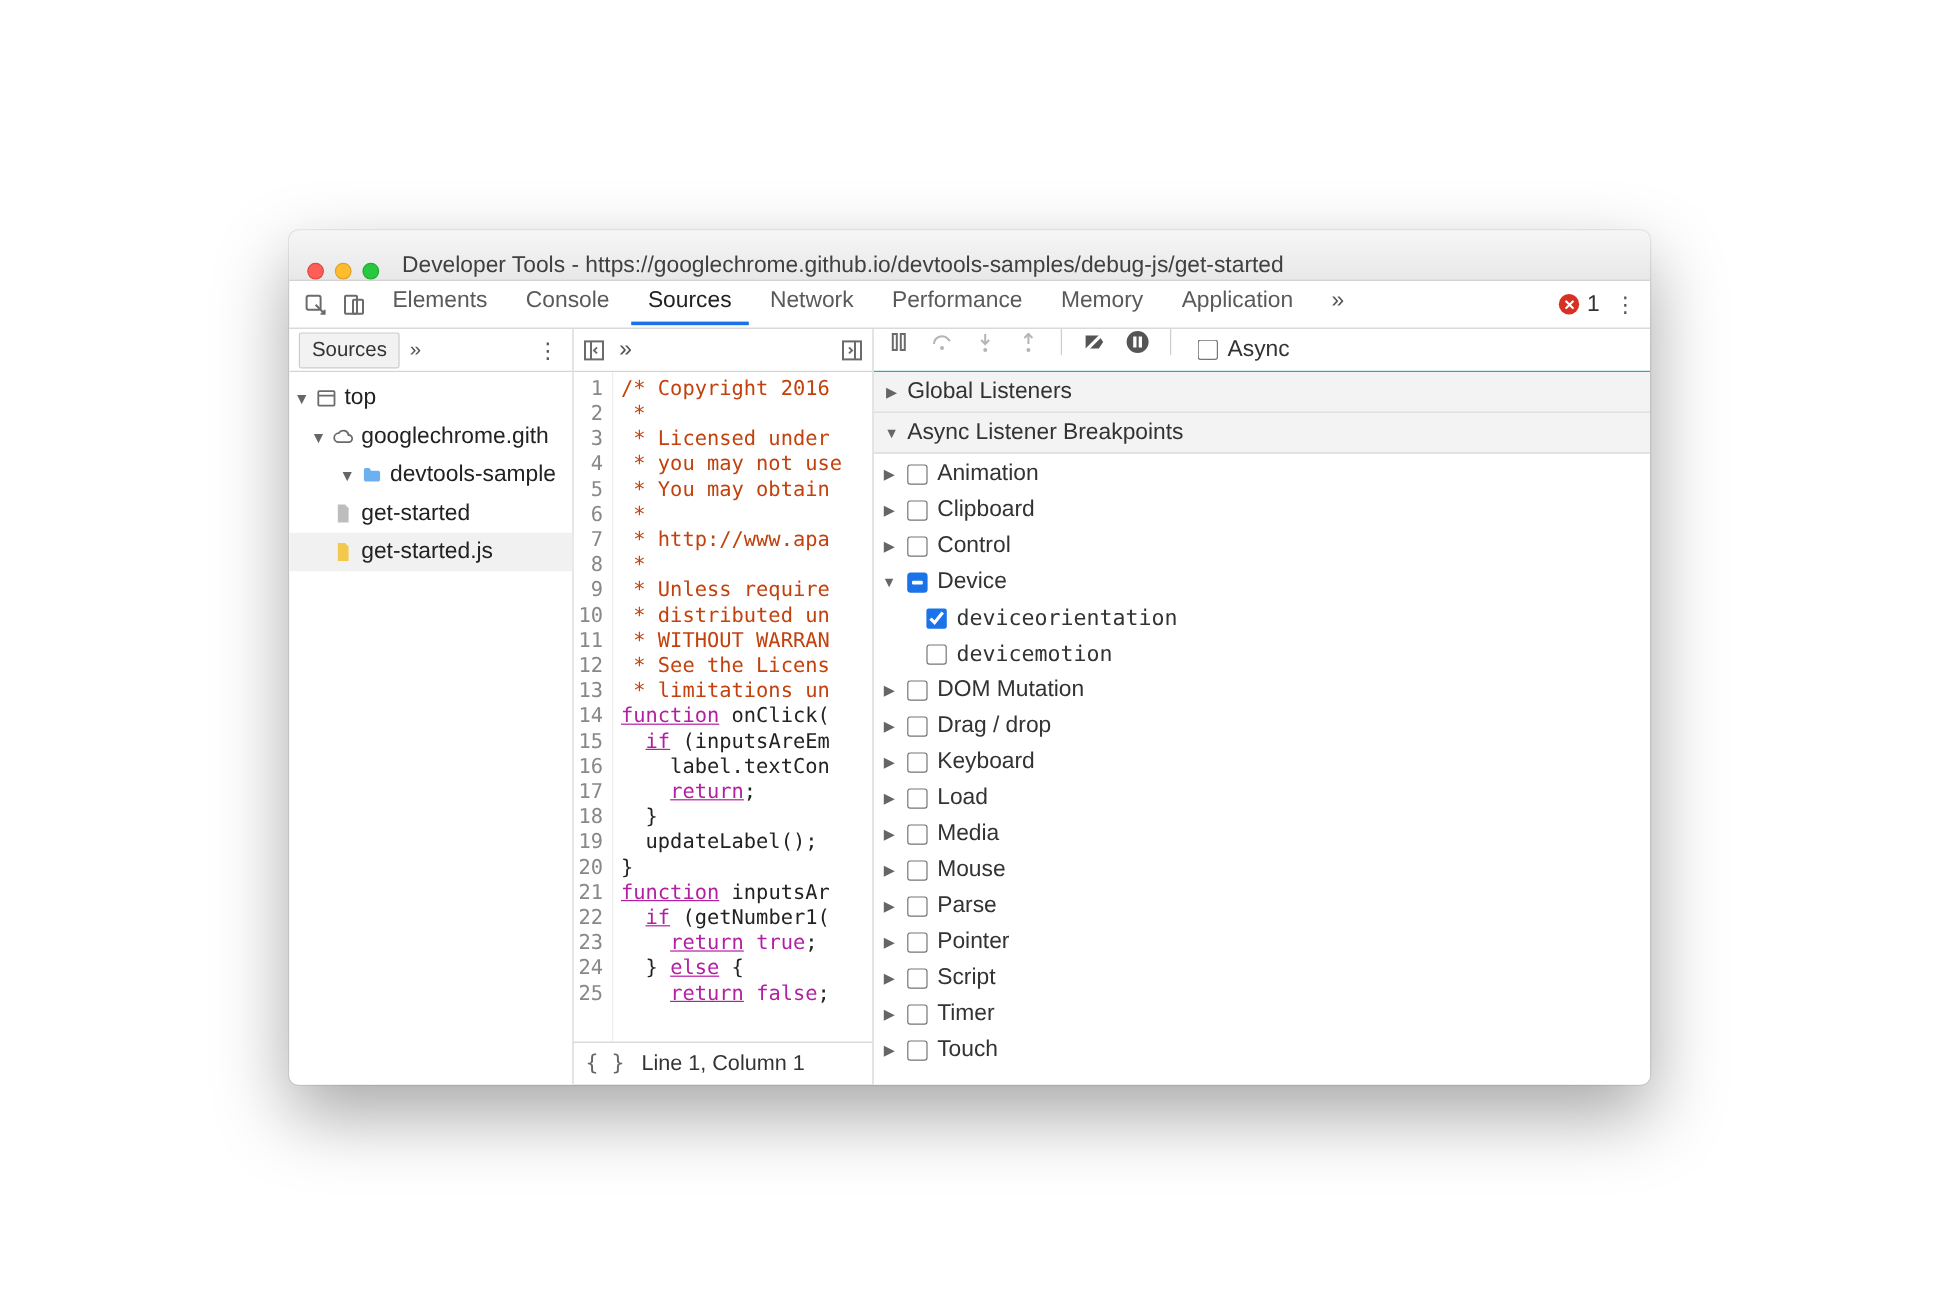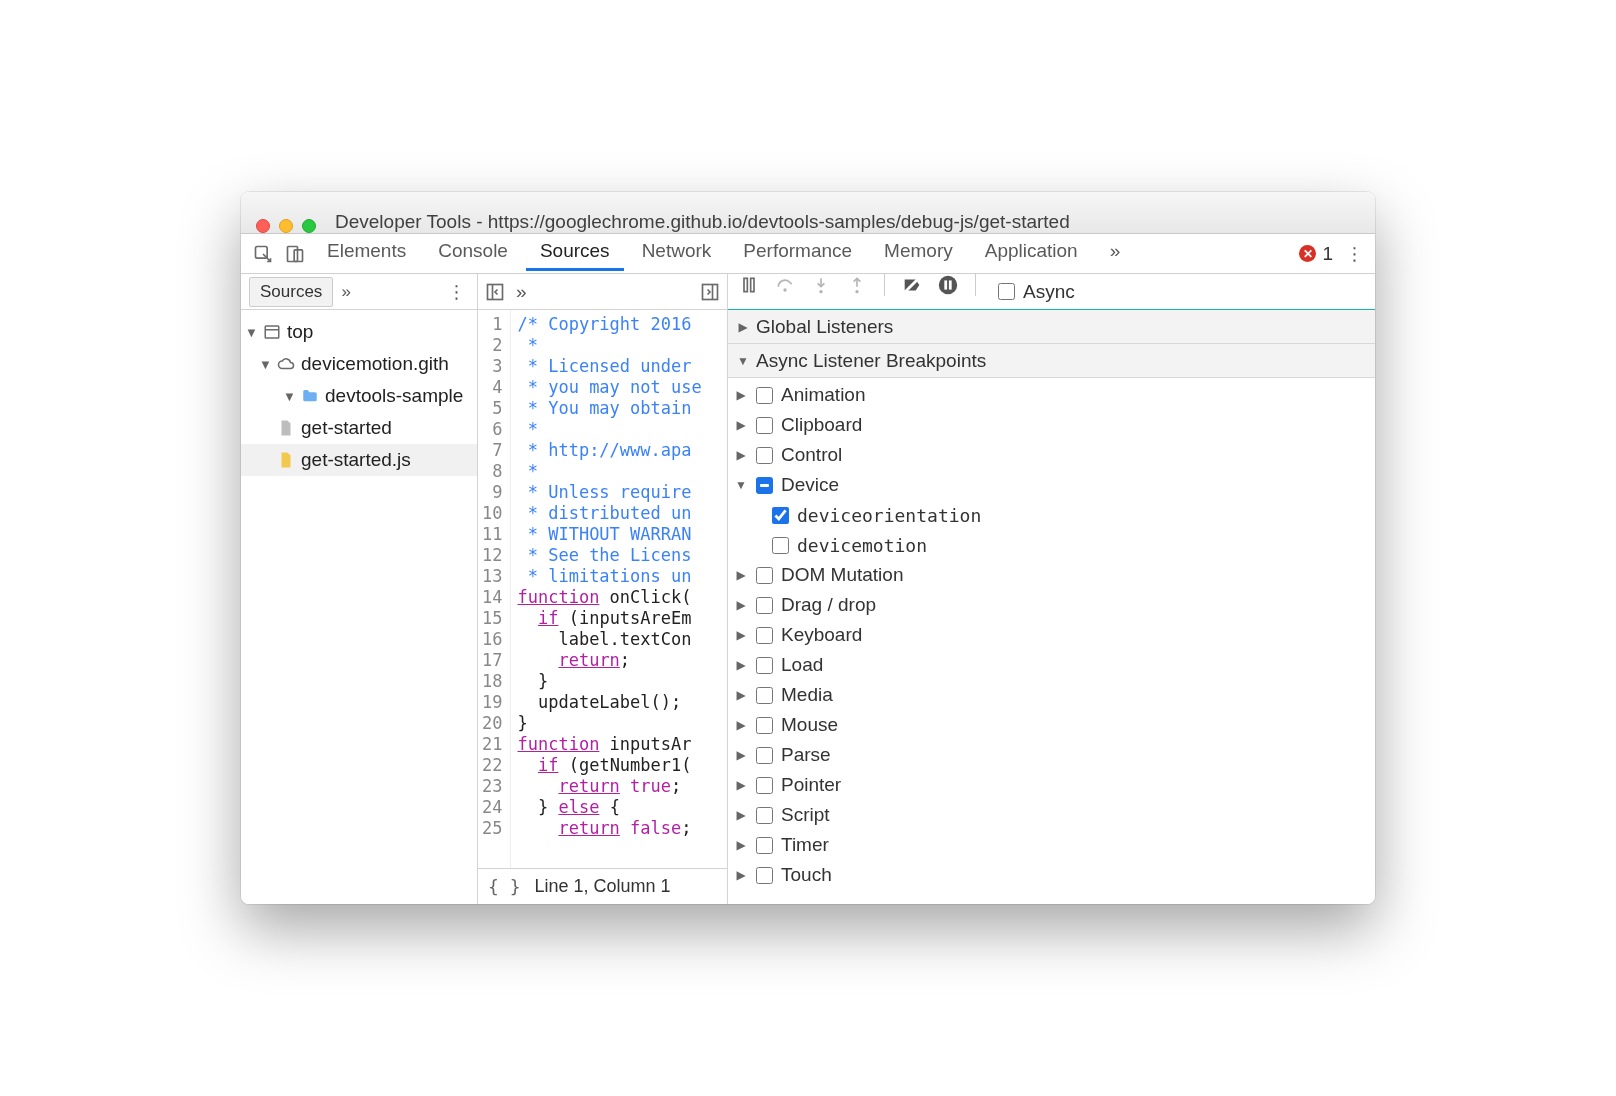--- a/index.html
+++ b/index.html
@@ -73,21 +73,21 @@
 .ico { width:18px; height:18px; display:flex; align-items:center; justify-content:center;}
 .ico.frame svg, .ico svg { width:18px; height:18px; }
 .editor { flex:1; display:flex; flex-direction:column; border-right:1px solid #d3d3d3; min-width:0; position:relative;}
 .ed-header { height:36px; display:flex; align-items:center; border-bottom:1px solid #d3d3d3; padding:0 6px; gap:10px;}
 .ed-header .flex{flex:1;}
 .ed-body { flex:1; display:flex; overflow:hidden; font-family: Menlo, Consolas, monospace; font-size:17px; line-height:21px;}
 .gutter { background:#fff; color:#888; text-align:right; padding:4px 8px 4px 4px; border-right:1px solid #eee; user-select:none;}
 .gutter div { height:21px; }
 .code { padding:4px 0 4px 6px; white-space:pre; overflow:hidden; color:#222;}
 .code .line { height:21px; }
-.c-comment { color:#3b82f6; }
+.c-comment { color:#c2410c; }
 .c-kw { color:#b31fa3;text-decoration:underline; }
 .c-bool { color:#b31fa3;}
 .ed-footer { height:36px; border-top:1px solid #d3d3d3; display:flex; align-items:center; padding:0 10px; gap:14px; font-size:18px; color:#333;}
 .braces { font-family:monospace; color:#666;}
 .debugger { width:647px; display:flex; flex-direction:column; overflow:hidden; background:#fff;}
 .dbg-toolbar { height:36px; display:flex; padding:0 10px; gap:14px; border-bottom:1px solid #14b8a6;}
 .dbg-toolbar .vdiv { width:1px; height:22px; background:#ccc; margin:0 2px;}
 .dbg-icon { width:22px; height:22px; display:flex; align-items:center; justify-content:center; color:#6a6a6a;}
 .dbg-chk { display:flex; align-items:center; gap:8px; margin-left:6px;}
 .dbg-chk input { width:17px; height:17px; }
@@ -164,21 +164,21 @@
             </span>
           <span>top</span>
         </div>
         <div class="tree-row indent1">
           <span class="tri">▼</span>
           <span class="ico">
               <svg viewBox="0 0 24 24" stroke="#6b6b6b" fill="none" stroke-width="2">
                 <path d="M7 18a5 5 0 010-10 6 6 0 0111 2 4 4 0 010 8H7z"></path>
               </svg>
             </span>
-          <span>devicemotion.gith</span>
+          <span>googlechrome.gith</span>
         </div>
         <div class="tree-row indent2">
           <span class="tri">▼</span>
           <span class="ico">
               <svg viewBox="0 0 24 24" fill="#6db0f2">
                 <path d="M3 6a2 2 0 012-2h4l2 3h8a2 2 0 012 2v8a2 2 0 01-2 2H5a2 2 0 01-2-2V6z"></path>
               </svg>
             </span>
           <span>devtools-sample</span>
         </div>

